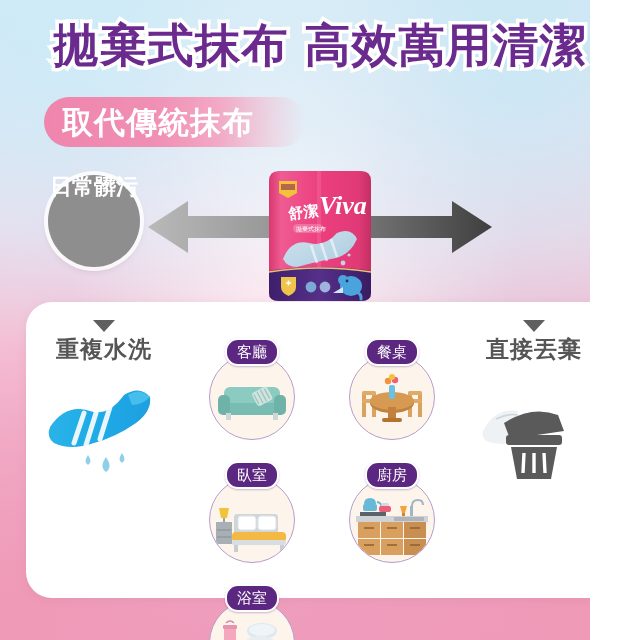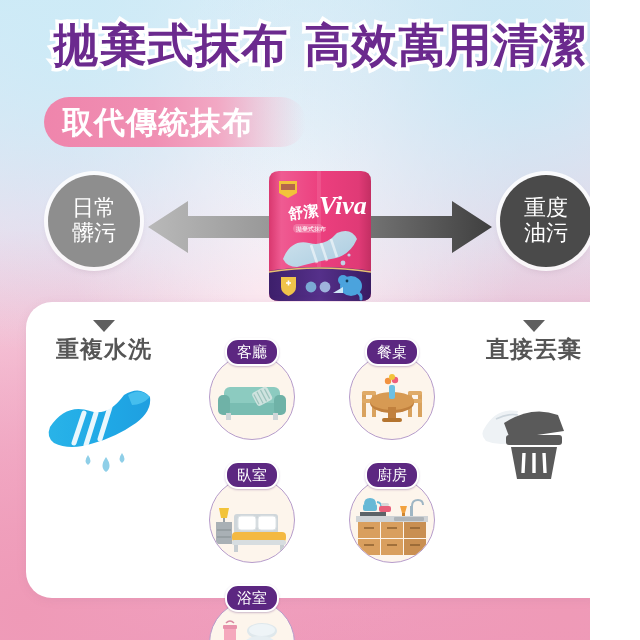--- a/index.html
+++ b/index.html
@@ -40,23 +40,23 @@
     color:#ffffff;font-size:31px;font-weight:700;letter-spacing:1px;
     margin-left:18px;line-height:1;
   }
 
   
   .arrowwrap{position:absolute;left:148px;top:198px;width:344px;height:58px;}
 
   
   .sidecircle{
     position:absolute;width:92px;height:92px;border-radius:50%;
-    display:flex;flex-direction:column;align-items:center;justify-content:center;
+    display:flex;flex-direction:row;align-items:flex-start;justify-content:center;
     box-shadow:0 0 0 4px rgba(255,255,255,.85), 0 3px 7px rgba(120,70,100,.25);
-    color:#ffffff;font-size:22px;line-height:1.12;font-weight:400;text-align:center;
+    color:#ffffff;font-size:22px;line-height:1.12;font-weight:700;text-align:center;
   }
   .sidecircle.left{left:48px;top:175px;background:#8e8e8e;}
   .sidecircle.right{left:500px;top:175px;background:#4a4a4a;}
 
   
   .product{position:absolute;left:263px;top:167px;width:114px;height:136px;}
 
   
   .card{
     position:absolute;left:26px;top:302px;width:588px;height:296px;
@@ -125,24 +125,20 @@
       </defs>
       <polygon points="0,29 40,3 40,18 304,18 304,3 344,29 304,55 304,40 40,40 40,55" fill="url(#argrad)"></polygon>
     </svg>
   </div>
 
   <div class="sidecircle left">
     <div>日常</div>
     <div>髒污</div>
   </div>
 
-  <div class="sidecircle right">
-    <div>重度</div>
-    <div>油污</div>
-  </div>
 
   <div class="product">
     <svg width="114" height="136" viewBox="0 0 114 136">
       <defs>
         <linearGradient id="pk" x1="0" y1="0" x2="1" y2="0">
           <stop offset="0%" stop-color="#d9386f"></stop>
           <stop offset="12%" stop-color="#ef5b92"></stop>
           <stop offset="50%" stop-color="#ec3f7e"></stop>
           <stop offset="88%" stop-color="#e03a76"></stop>
           <stop offset="100%" stop-color="#c32f63"></stop>

